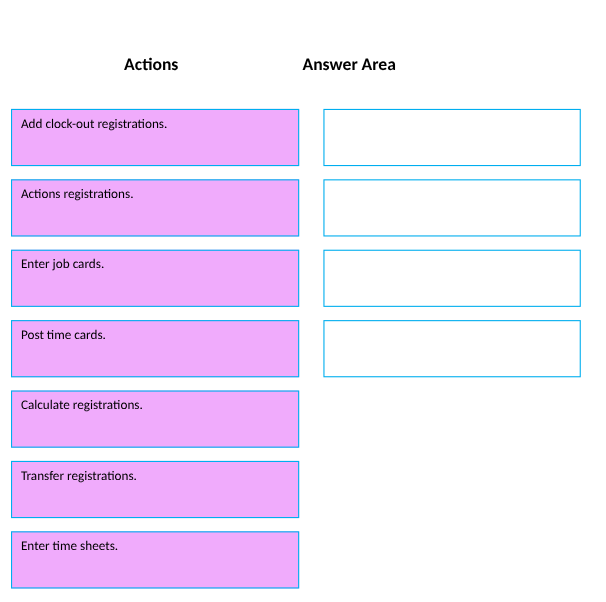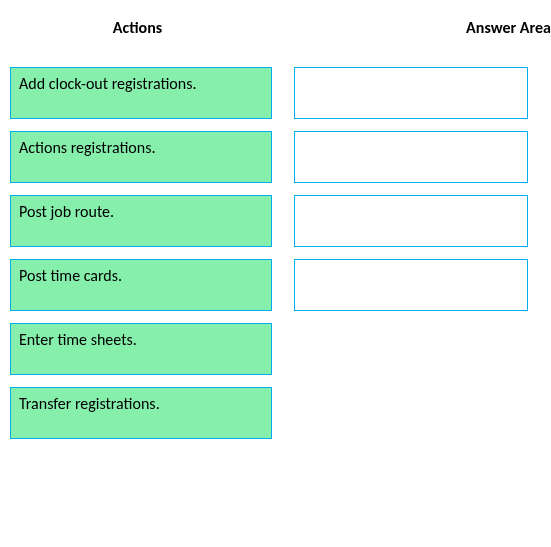--- a/index.html
+++ b/index.html
@@ -9,30 +9,31 @@
       background: #ffffff;
       font-family: Calibri, Arial, sans-serif;
       font-size: 16px;
       color: #000;
     }
     .wrap {
       padding-top: 18px;
     }
     .headers {
       display: flex;
+      margin-top: 32px;
     }
     .hdr-actions {
       width: 275px;
       text-align: center;
       font-weight: 700;
       font-size: 16px;
     }
     .hdr-answer {
       flex: 1;
-      text-align: right;
+      text-align: left;
       font-weight: 700;
       font-size: 16px;
     }
     .body-cols {
       display: flex;
       margin-top: 30px;
       padding-left: 10px;
     }
     .col-actions {
       width: 262px;
@@ -44,22 +45,22 @@
       margin-left: 22px;
       width: 234px;
       display: flex;
       flex-direction: column;
       gap: 12px;
     }
     .box {
       border: 1px solid #00aeef;
       height: 52px;
       padding: 6px 8px 4px 8px;
-      font-size: 16px;
-      background: #86efac;
+      font-size: 12px;
+      background: #f0abfc;
       display: flex;
       align-items: flex-start;
     }
     .ans-box {
       border: 1px solid #00aeef;
       height: 52px;
       background: #fff;
     }
   </style>
 </head>
@@ -73,30 +74,33 @@
 
   <div class="body-cols">
     <div class="col-actions">
       <div class="box">
         <span>Add clock-out registrations.</span>
       </div>
       <div class="box">
         <span>Actions registrations.</span>
       </div>
       <div class="box">
-        <span>Post job route.</span>
+        <span>Enter job cards.</span>
       </div>
       <div class="box">
         <span>Post time cards.</span>
       </div>
       <div class="box">
-        <span>Enter time sheets.</span>
+        <span>Calculate registrations.</span>
       </div>
       <div class="box">
         <span>Transfer registrations.</span>
+      </div>
+      <div class="box">
+        <span>Enter time sheets.</span>
       </div>
     </div>
 
     <div class="col-answer">
       <div class="ans-box"></div>
       <div class="ans-box"></div>
       <div class="ans-box"></div>
       <div class="ans-box"></div>
     </div>
   </div>

